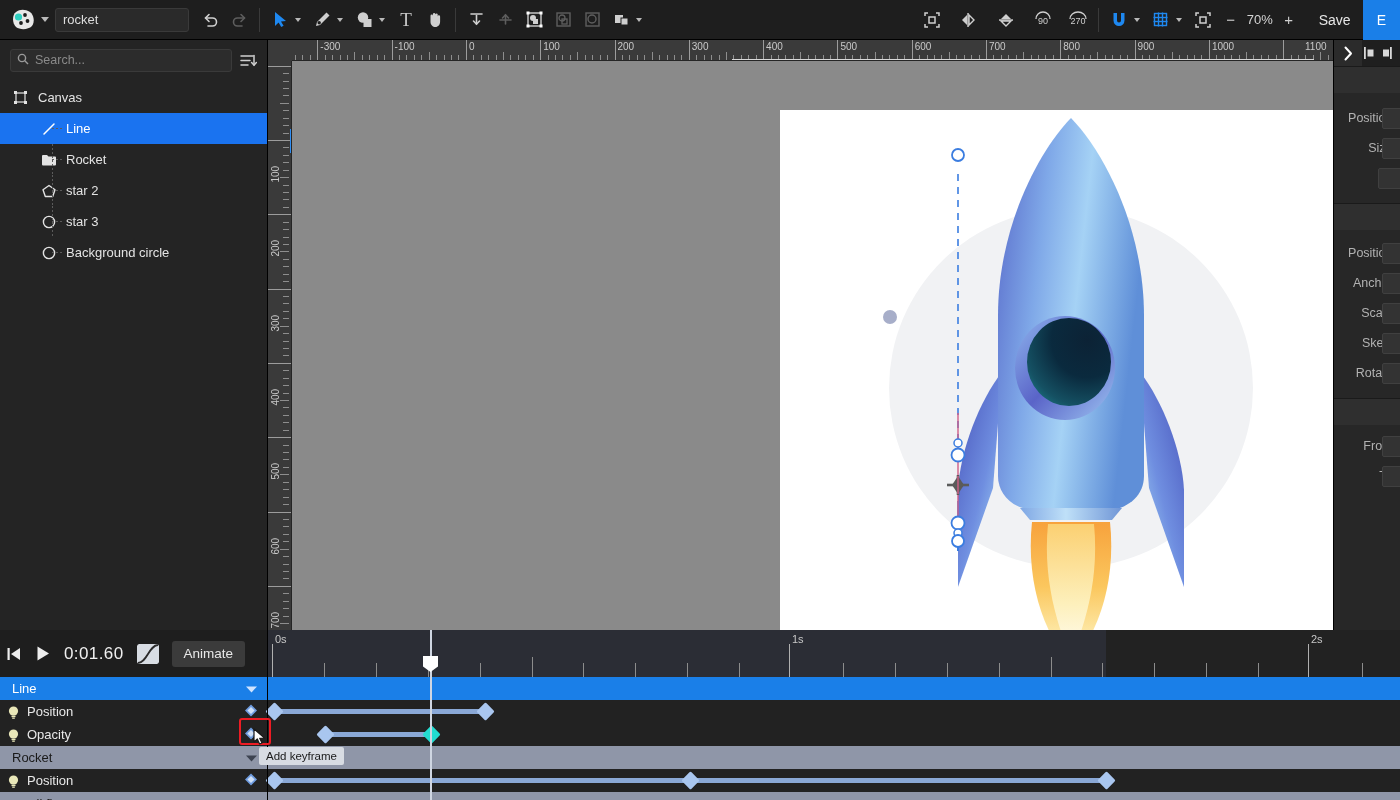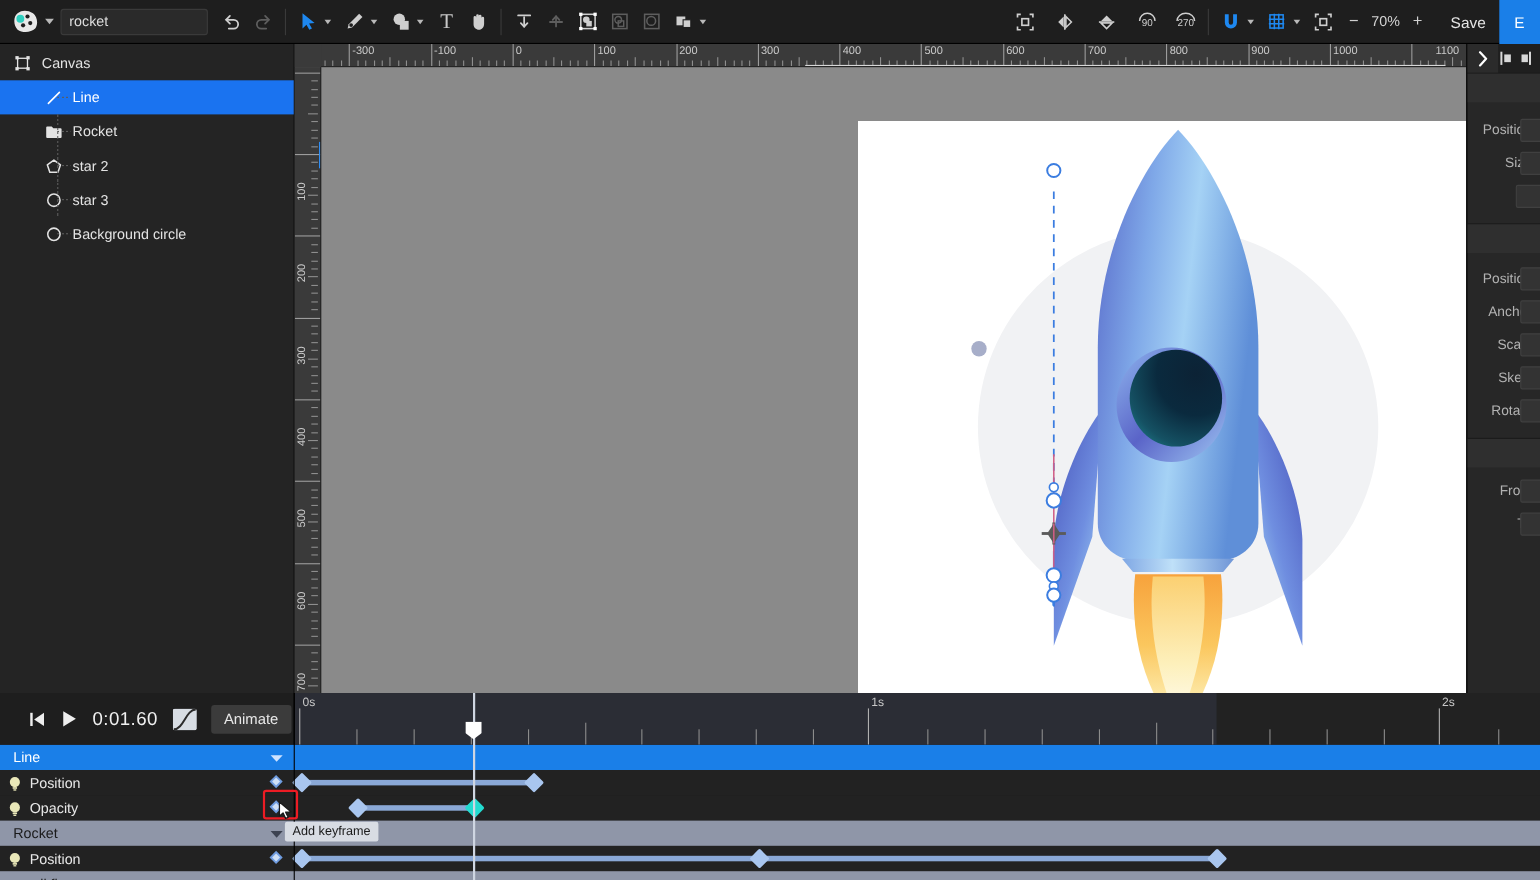--- a/index.html
+++ b/index.html
@@ -124,21 +124,21 @@
   .rp-label { font-size:12.5px; color:#b2b2b2; white-space:nowrap; }
   .rp-field {
     position:absolute; right:-22px; width:40px; height:21px; background:#333;
     border:1px solid #404040; border-radius:2px;
   }
 
   
   .timeline { position:absolute; left:0; top:630px; width:1400px; height:170px; background:#1e1e1e; }
   .tl-controls {
     position:absolute; left:0; top:0; width:268px; height:47px;
-    background:#1e1e1e; display:flex; align-items:center; gap:13px; padding-left:26px;
+    background:#1e1e1e; display:flex; align-items:center; gap:13px; padding-left:6px;
     border-right:1px solid #000;
   }
   .tl-btn { color:#eee; cursor:pointer; display:flex; align-items:center; }
   .tl-time { font-size:17px; color:#f0f0f0; letter-spacing:0.4px; font-family:"Liberation Sans",sans-serif; }
   .ease-btn { width:22px;height:20px; border-radius:2px; cursor:pointer; overflow:hidden; }
   .animate-btn {
     background:#3b3b3b; color:#e8e8e8; font-size:13.5px; height:26px;
     display:flex;align-items:center; padding:0 12px; border-radius:3px; cursor:pointer;
   }
   .tl-ruler { position:absolute; left:268px; top:0; width:1132px; height:47px; background:#2b2d35; overflow:hidden; }
@@ -366,20 +366,40 @@
       <span class="zoom-sign">−</span>
       <span>70%</span>
       <span class="zoom-sign">+</span>
     </div>
     <div class="save-btn">Save</div>
     <div class="export-btn">E</div>
   </div>
 
   <div class="leftpanel">
 
+    <div class="searchrow">
+      <div class="search-wrap">
+        <span class="s-icon">
+          <svg width="12" height="12" viewBox="0 0 12 12" fill="none" stroke="#9a9a9a" stroke-width="1.4">
+              <circle cx="5" cy="5" r="3.6"></circle>
+              <path d="M7.8 7.8 L11 11"></path>
+            </svg>
+        </span>
+        <input class="search-input" placeholder="Search..." style="">
+      </div>
+      <span class="sort-icon">
+        <svg width="17" height="15" viewBox="0 0 17 15" fill="none" stroke="#cfcfcf" stroke-width="1.5" stroke-linecap="round">
+            <path d="M1 3 H13"></path>
+            <path d="M1 7.5 H10"></path>
+            <path d="M1 12 H8"></path>
+            <path d="M14 2.5 V12"></path>
+            <path d="M11.6 9.6 L14 12.2 L16.4 9.6"></path>
+          </svg>
+      </span>
+    </div>
 
     <div class="tree">
       <div class="tree-row">
         <span class="tree-icon">
           <svg width="15" height="15" viewBox="0 0 15 15" fill="none" stroke="#e3e3e3" stroke-width="1.2">
               <rect x="3" y="3" width="9" height="9"></rect>
               <rect x="1" y="1" width="3" height="3" fill="#e3e3e3" stroke="none"></rect>
               <rect x="11" y="1" width="3" height="3" fill="#e3e3e3" stroke="none"></rect>
               <rect x="1" y="11" width="3" height="3" fill="#e3e3e3" stroke="none"></rect>
               <rect x="11" y="11" width="3" height="3" fill="#e3e3e3" stroke="none"></rect>

